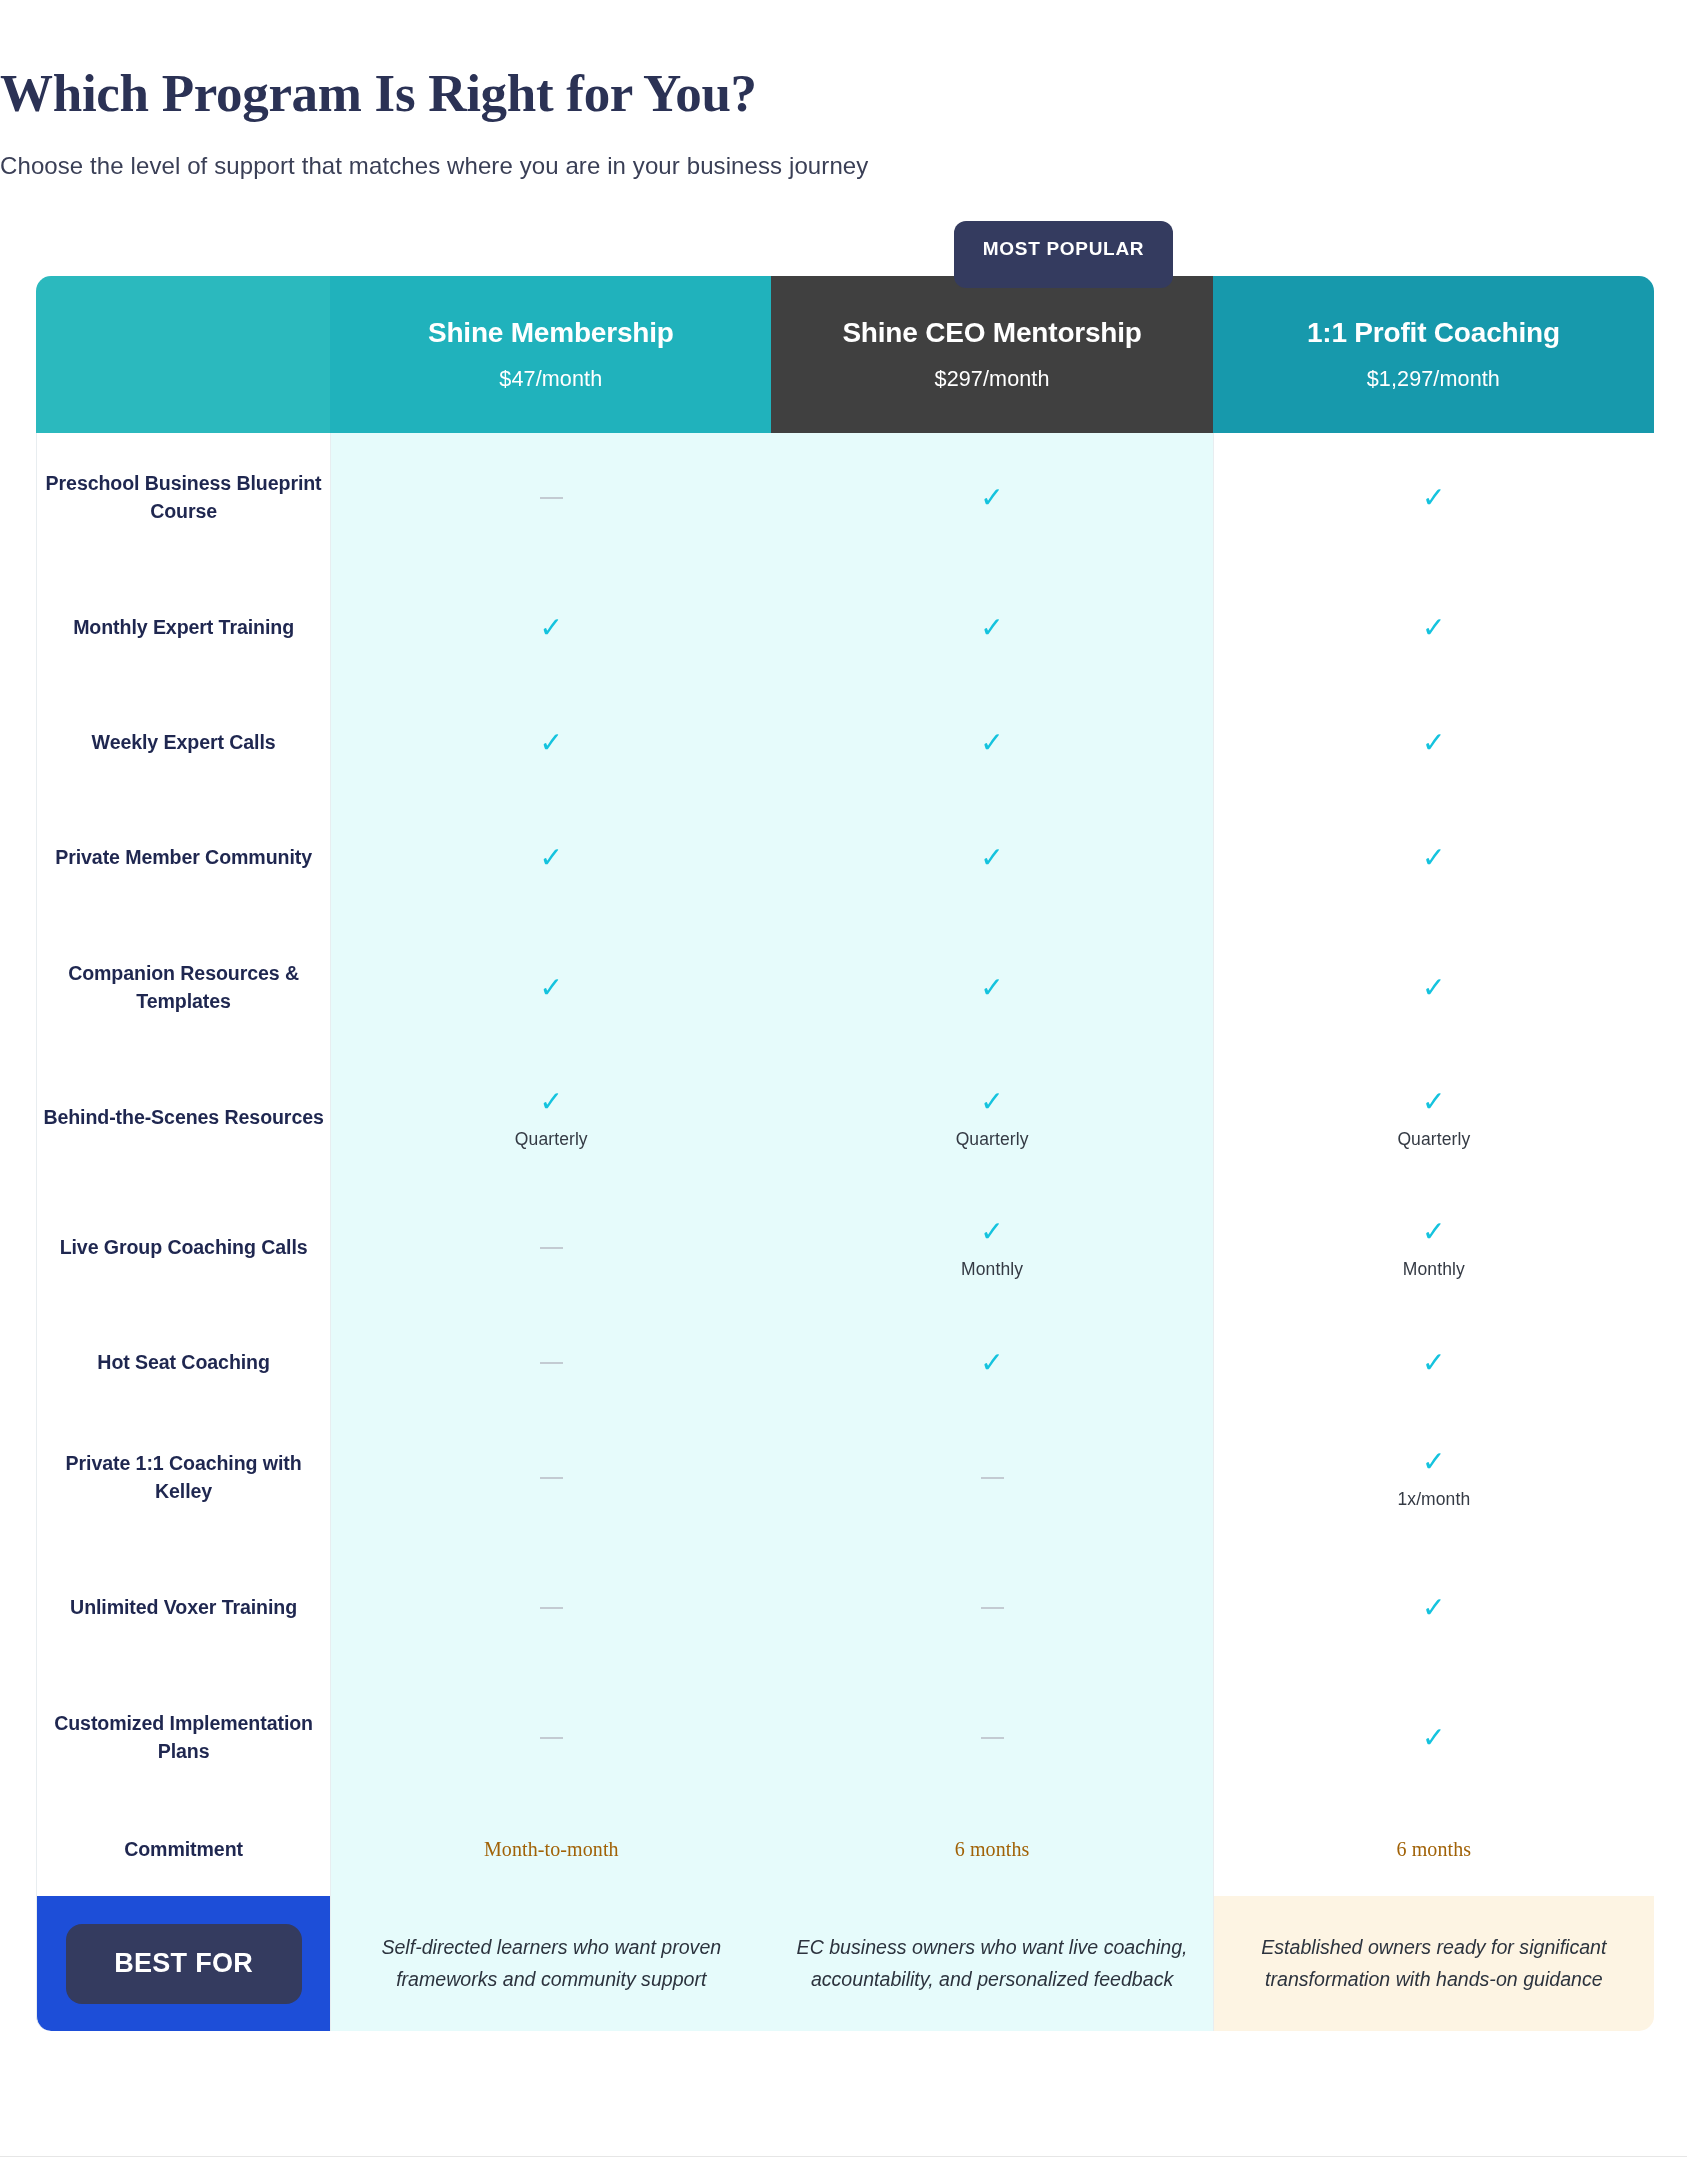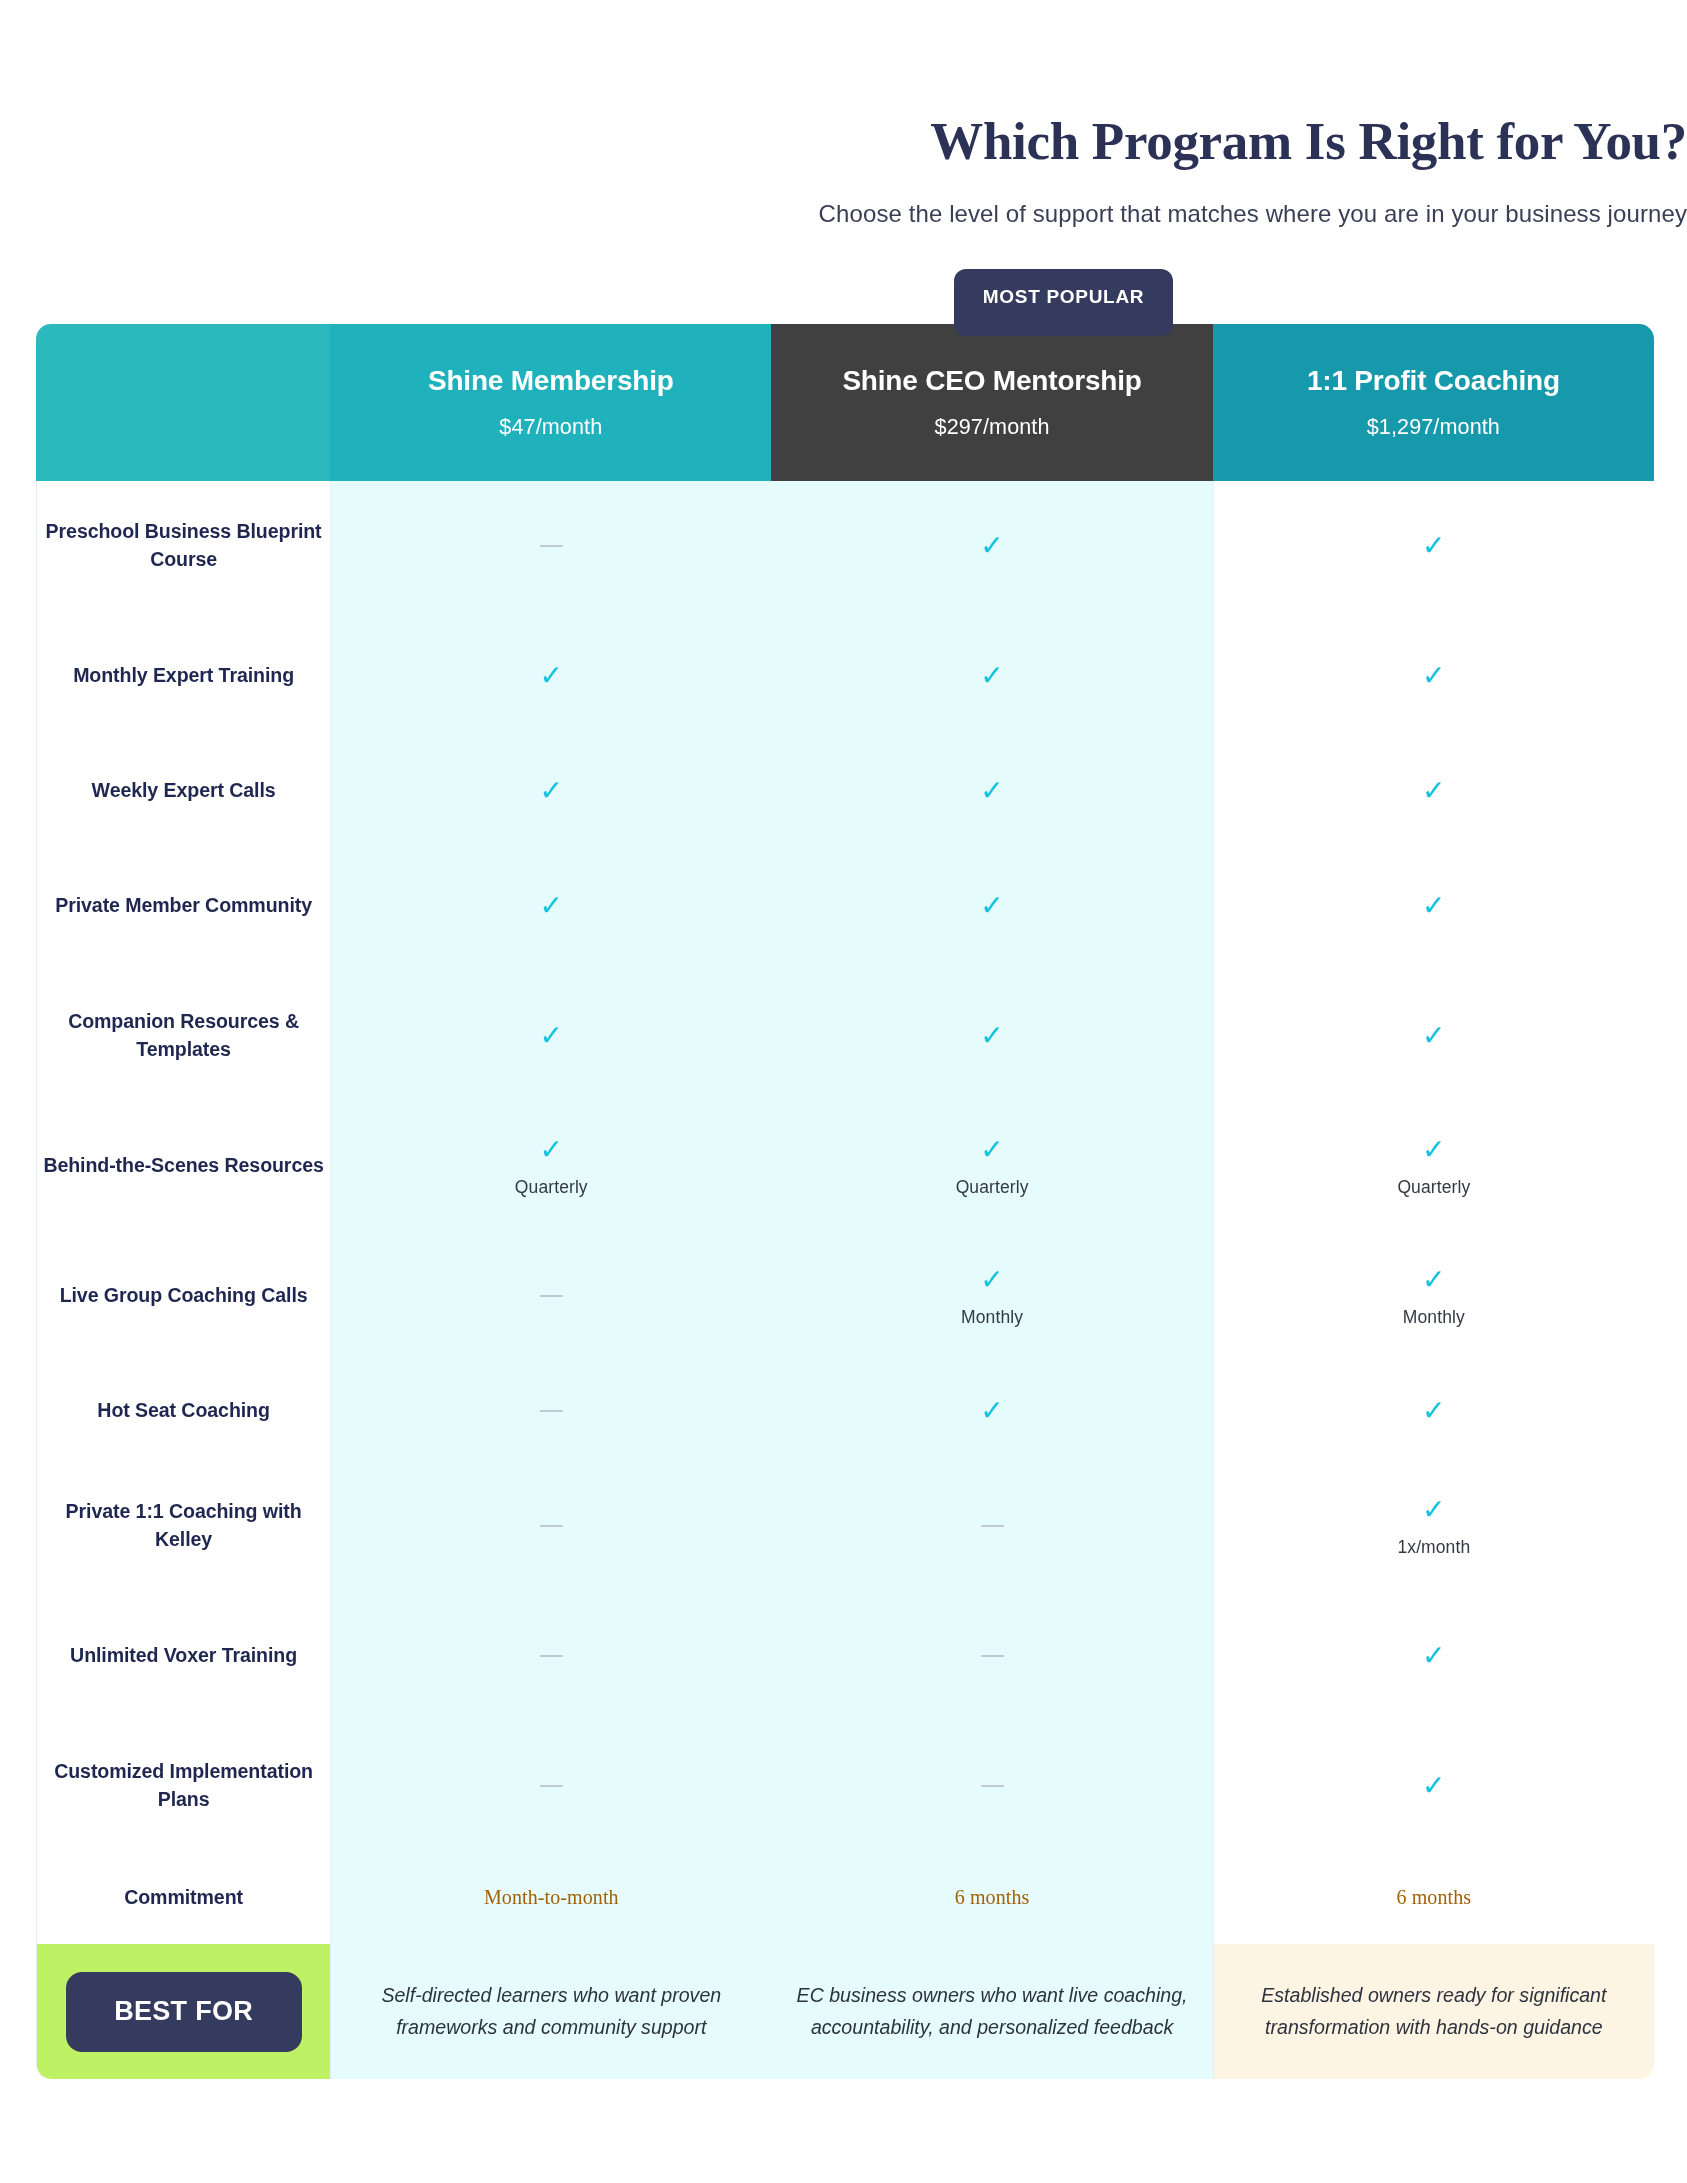--- a/index.html
+++ b/index.html
@@ -15,22 +15,21 @@
   .page {
     position: relative;
     width: 1687px;
     height: 2183px;
     background: #ffffff;
   }
 
   
   .hero {
     padding-top: 65px;
-    text-align: right;
-    margin-top: 48px;
+    text-align: left;
   }
   .hero-title {
     font-family: "Liberation Serif", "DejaVu Serif", serif;
     font-weight: 700;
     font-size: 53px;
     letter-spacing: -0.3px;
     color: #2B3255;
     line-height: 1.08;
   }
   .hero-sub {
@@ -177,21 +176,21 @@
 
   
   td.sep-left { border-left: 0.7px solid #E8EDF0; }
 
   
   tr.commit-row td { height: 93px; }
 
   
   tr.bestfor-row td { height: 135px; vertical-align: middle; }
   td.bestfor-label {
-    background: #bef264;
+    background: #1d4ed8;
     border-bottom-left-radius: 15px;
     padding: 0;
     text-align: center;
   }
   .bestfor-pill {
     display: inline-flex;
     align-items: center;
     justify-content: center;
     width: 236px;
     height: 80px;

